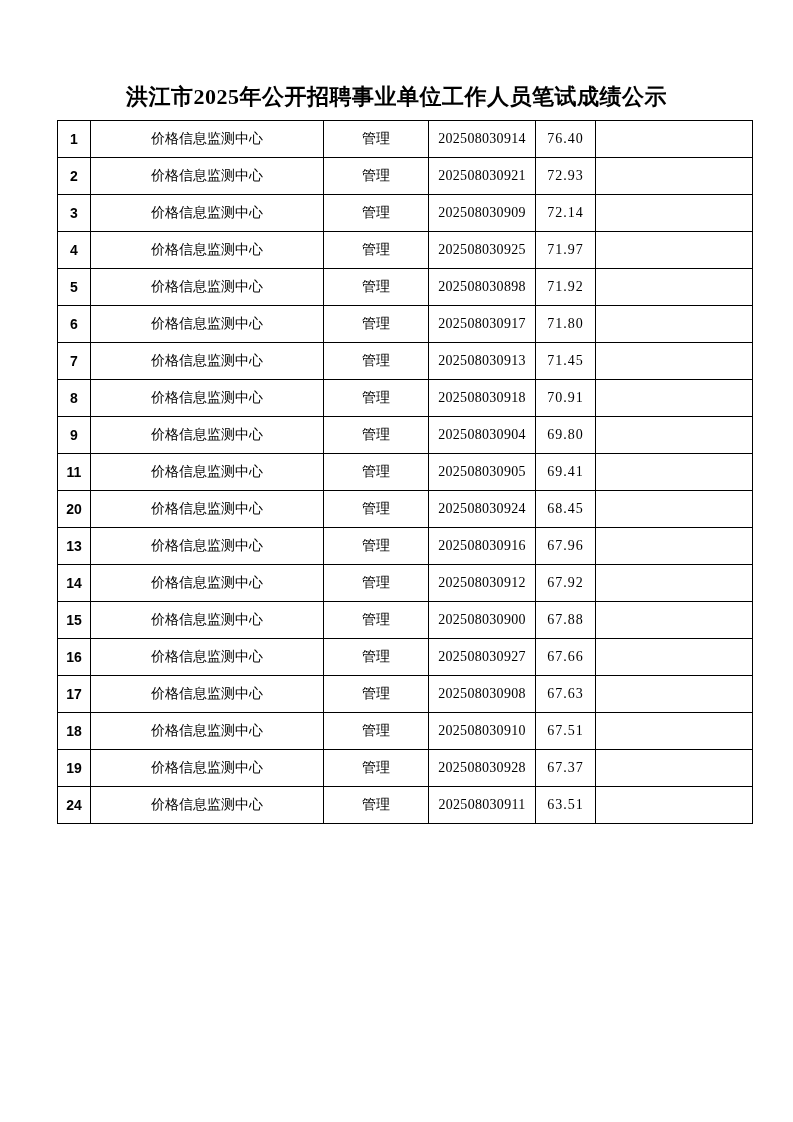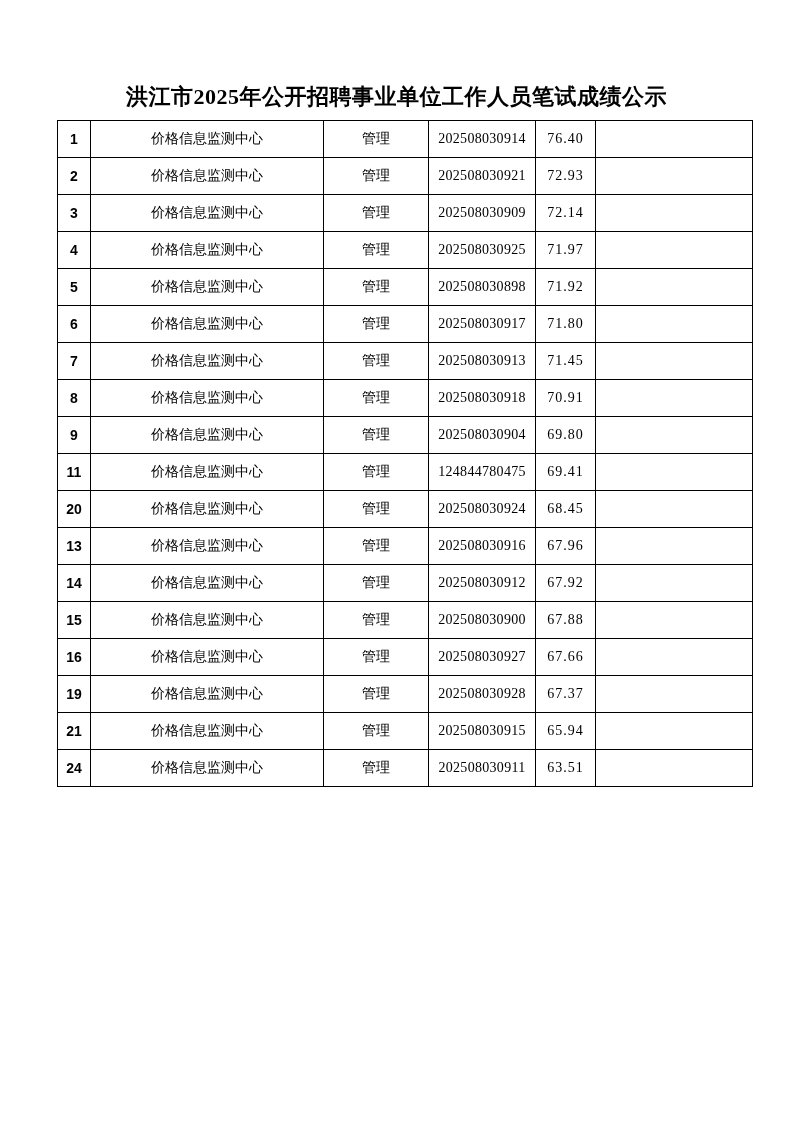--- a/index.html
+++ b/index.html
@@ -160,21 +160,21 @@
           <td class="col-unit">价格信息监测中心</td>
           <td class="col-position">管理</td>
           <td class="col-id">202508030904</td>
           <td class="col-score">69.80</td>
           <td class="col-blank"></td>
         </tr>
         <tr>
           <td class="col-no">11</td>
           <td class="col-unit">价格信息监测中心</td>
           <td class="col-position">管理</td>
-          <td class="col-id">124844780475</td>
+          <td class="col-id">202508030905</td>
           <td class="col-score">69.41</td>
           <td class="col-blank"></td>
         </tr>
         <tr>
           <td class="col-no">20</td>
           <td class="col-unit">价格信息监测中心</td>
           <td class="col-position">管理</td>
           <td class="col-id">202508030924</td>
           <td class="col-score">68.45</td>
           <td class="col-blank"></td>
@@ -205,33 +205,41 @@
         </tr>
         <tr>
           <td class="col-no">16</td>
           <td class="col-unit">价格信息监测中心</td>
           <td class="col-position">管理</td>
           <td class="col-id">202508030927</td>
           <td class="col-score">67.66</td>
           <td class="col-blank"></td>
         </tr>
         <tr>
+          <td class="col-no">17</td>
+          <td class="col-unit">价格信息监测中心</td>
+          <td class="col-position">管理</td>
+          <td class="col-id">202508030908</td>
+          <td class="col-score">67.63</td>
+          <td class="col-blank"></td>
+        </tr>
+        <tr>
+          <td class="col-no">18</td>
+          <td class="col-unit">价格信息监测中心</td>
+          <td class="col-position">管理</td>
+          <td class="col-id">202508030910</td>
+          <td class="col-score">67.51</td>
+          <td class="col-blank"></td>
+        </tr>
+        <tr>
           <td class="col-no">19</td>
           <td class="col-unit">价格信息监测中心</td>
           <td class="col-position">管理</td>
           <td class="col-id">202508030928</td>
           <td class="col-score">67.37</td>
-          <td class="col-blank"></td>
-        </tr>
-        <tr>
-          <td class="col-no">21</td>
-          <td class="col-unit">价格信息监测中心</td>
-          <td class="col-position">管理</td>
-          <td class="col-id">202508030915</td>
-          <td class="col-score">65.94</td>
           <td class="col-blank"></td>
         </tr>
         <tr>
           <td class="col-no">24</td>
           <td class="col-unit">价格信息监测中心</td>
           <td class="col-position">管理</td>
           <td class="col-id">202508030911</td>
           <td class="col-score">63.51</td>
           <td class="col-blank"></td>
         </tr>

